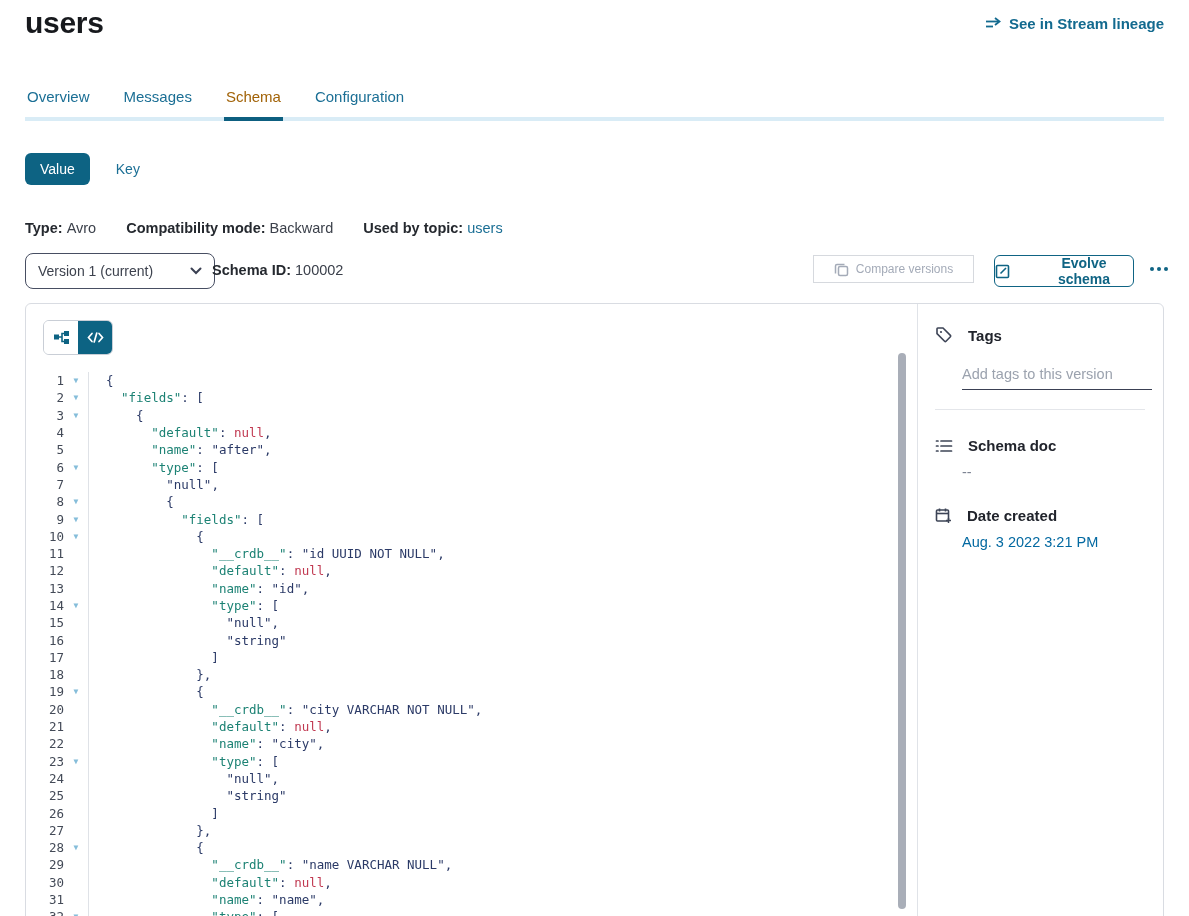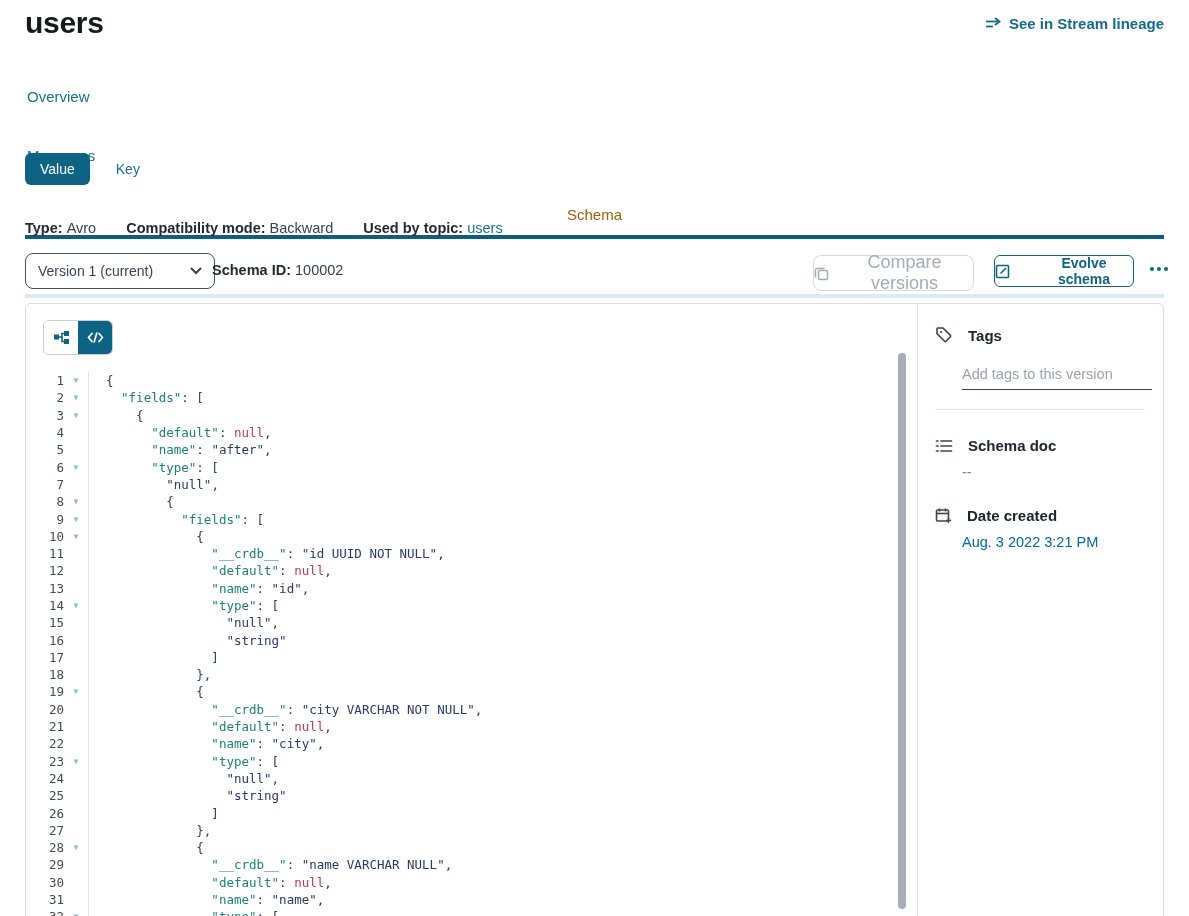--- a/index.html
+++ b/index.html
@@ -8,21 +8,21 @@
   .page { position:relative; width:1189px; height:916px;padding-left:48px; }
 
   
   .title { position:absolute; left:25px; top:6px; font-size:30px; font-weight:700;
     color:#17191d; letter-spacing:-0.3px; }
   .lineage-link { position:absolute; right:25px; top:15px; display:flex; align-items:center;
     gap:7px; color:#136a8f; font-size:15px; font-weight:600; cursor:pointer; }
 
   
   .tabbar { position:absolute; left:25px; right:25px; top:88px; display:flex; gap:30px;
-    border-bottom:4px solid #d9ecf6;flex-direction:column; }
+    border-bottom:4px solid #d9ecf6; }
   .tab { padding:0 2px 12px 2px; font-size:15px; color:#1b6f95; cursor:pointer;
     margin-bottom:-4px; border-bottom:4px solid transparent; }
   .tab.active { color:#a16207; font-weight:400; border-bottom-color:#0d5f80;text-align:center; }
 
   
   .vk-row { position:absolute; left:25px; top:153px; display:flex; align-items:center; gap:26px; }
   .btn-value { background:#0d6383; color:#fff; border:none; border-radius:6px; height:32px;
     padding:0 15px; font-size:14px; font-family:inherit; cursor:pointer; }
   .key-link { color:#1b6f95; font-size:14px; cursor:pointer; }
 
@@ -32,23 +32,23 @@
   .meta-item span.val { color:#3c414b; }
   .meta-item span.val.link { color:#1b6f95; cursor:pointer; }
 
   
   .version-select { position:absolute; left:25px; top:253px; width:190px; height:36px;
     border:1px solid #474e62; border-radius:8px; background:#fff; display:flex;
     align-items:center; justify-content:space-between; padding:0 12px; font-size:14px;
     color:#3d424e; cursor:pointer; }
   .schema-id { position:absolute; left:212px; top:262px; font-size:14.5px; color:#3a3f4a; }
   .schema-id b { color:#25292f; }
-  .btn-compare { position:absolute; left:813px; top:255px; width:161px; height:36px;
-    border:1px solid #d6d9de; border-radius:8px; background:#fff; color:#a4abb8;
-    font-size:18px; font-family:inherit; display:flex; align-items:center; justify-content:center;
+  .btn-compare { position:absolute; left:813px; top:255px; width:161px; height:28px;
+    border:1px solid #d6d9de; border-radius:0; background:#fff; color:#a4abb8;
+    font-size:12px; font-family:inherit; display:flex; align-items:center; justify-content:center;
     gap:7px; cursor:default; }
   .btn-evolve { position:absolute; left:994px; top:255px; width:140px; height:32px;
     border:1px solid #0f6484; border-radius:6px; background:#fff; color:#0f6484;
     font-size:14px; font-weight:600; font-family:inherit; display:flex; align-items:center;
     justify-content:center; gap:25px; cursor:pointer; }
   .btn-more { position:absolute; left:1146px; top:263px; display:flex; gap:3px; cursor:pointer;
     padding:4px; }
   .btn-more i { width:4px; height:4px; border-radius:50%; background:#0f6484; display:block; }
 
   

